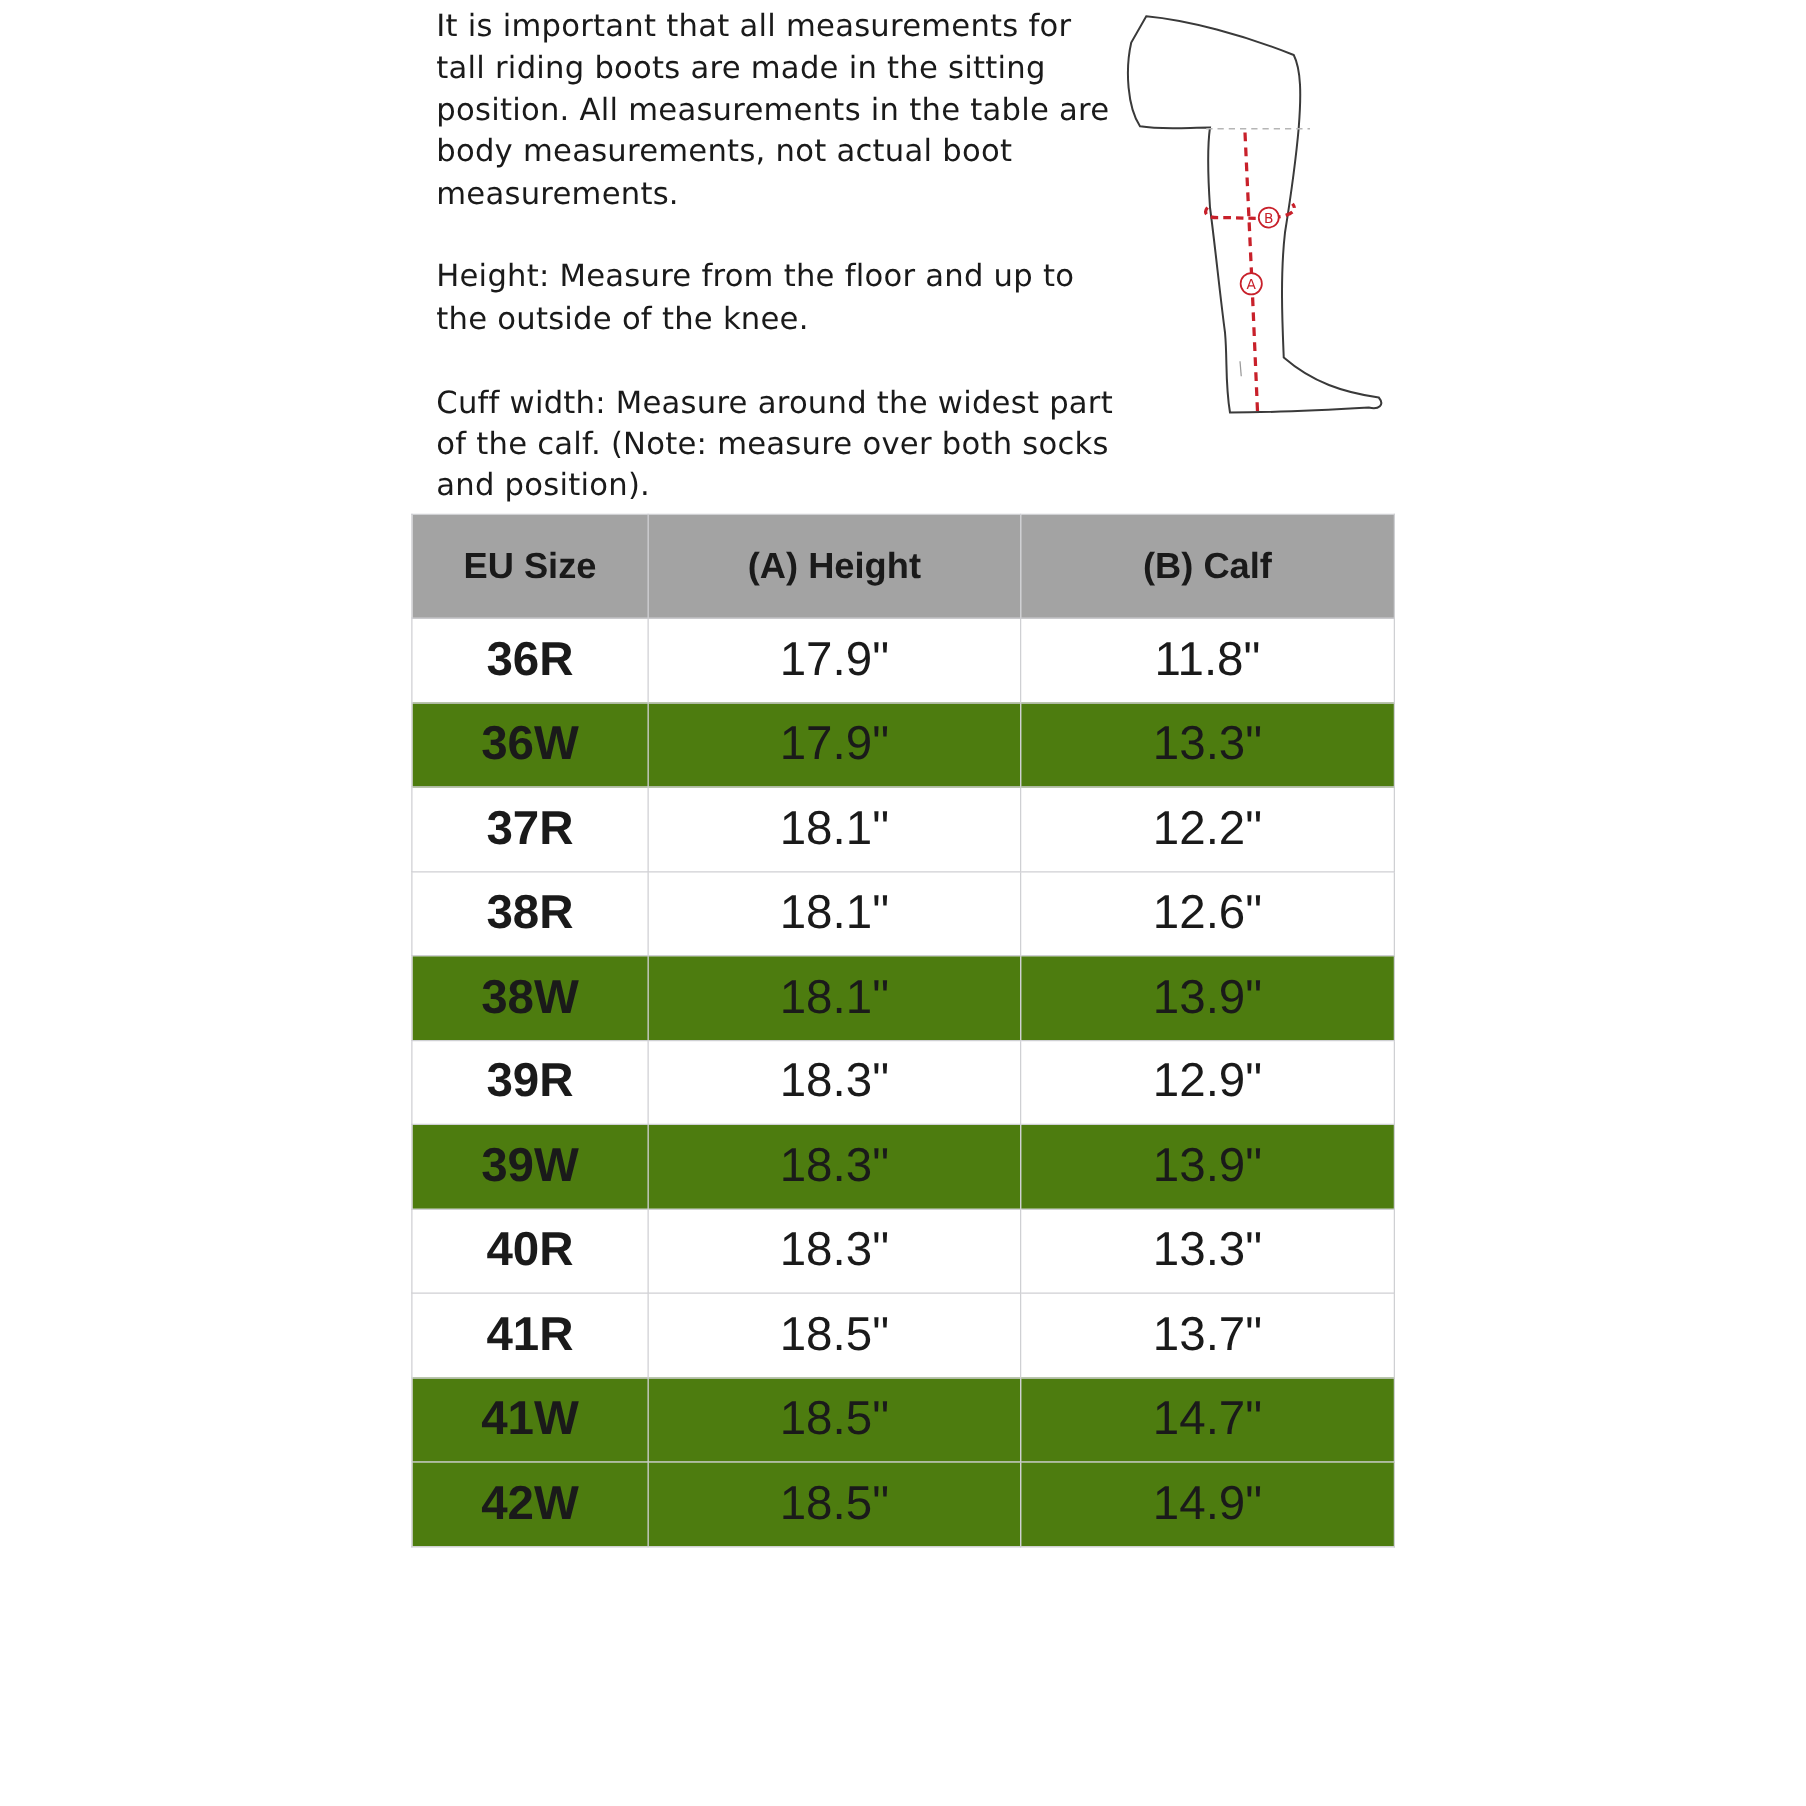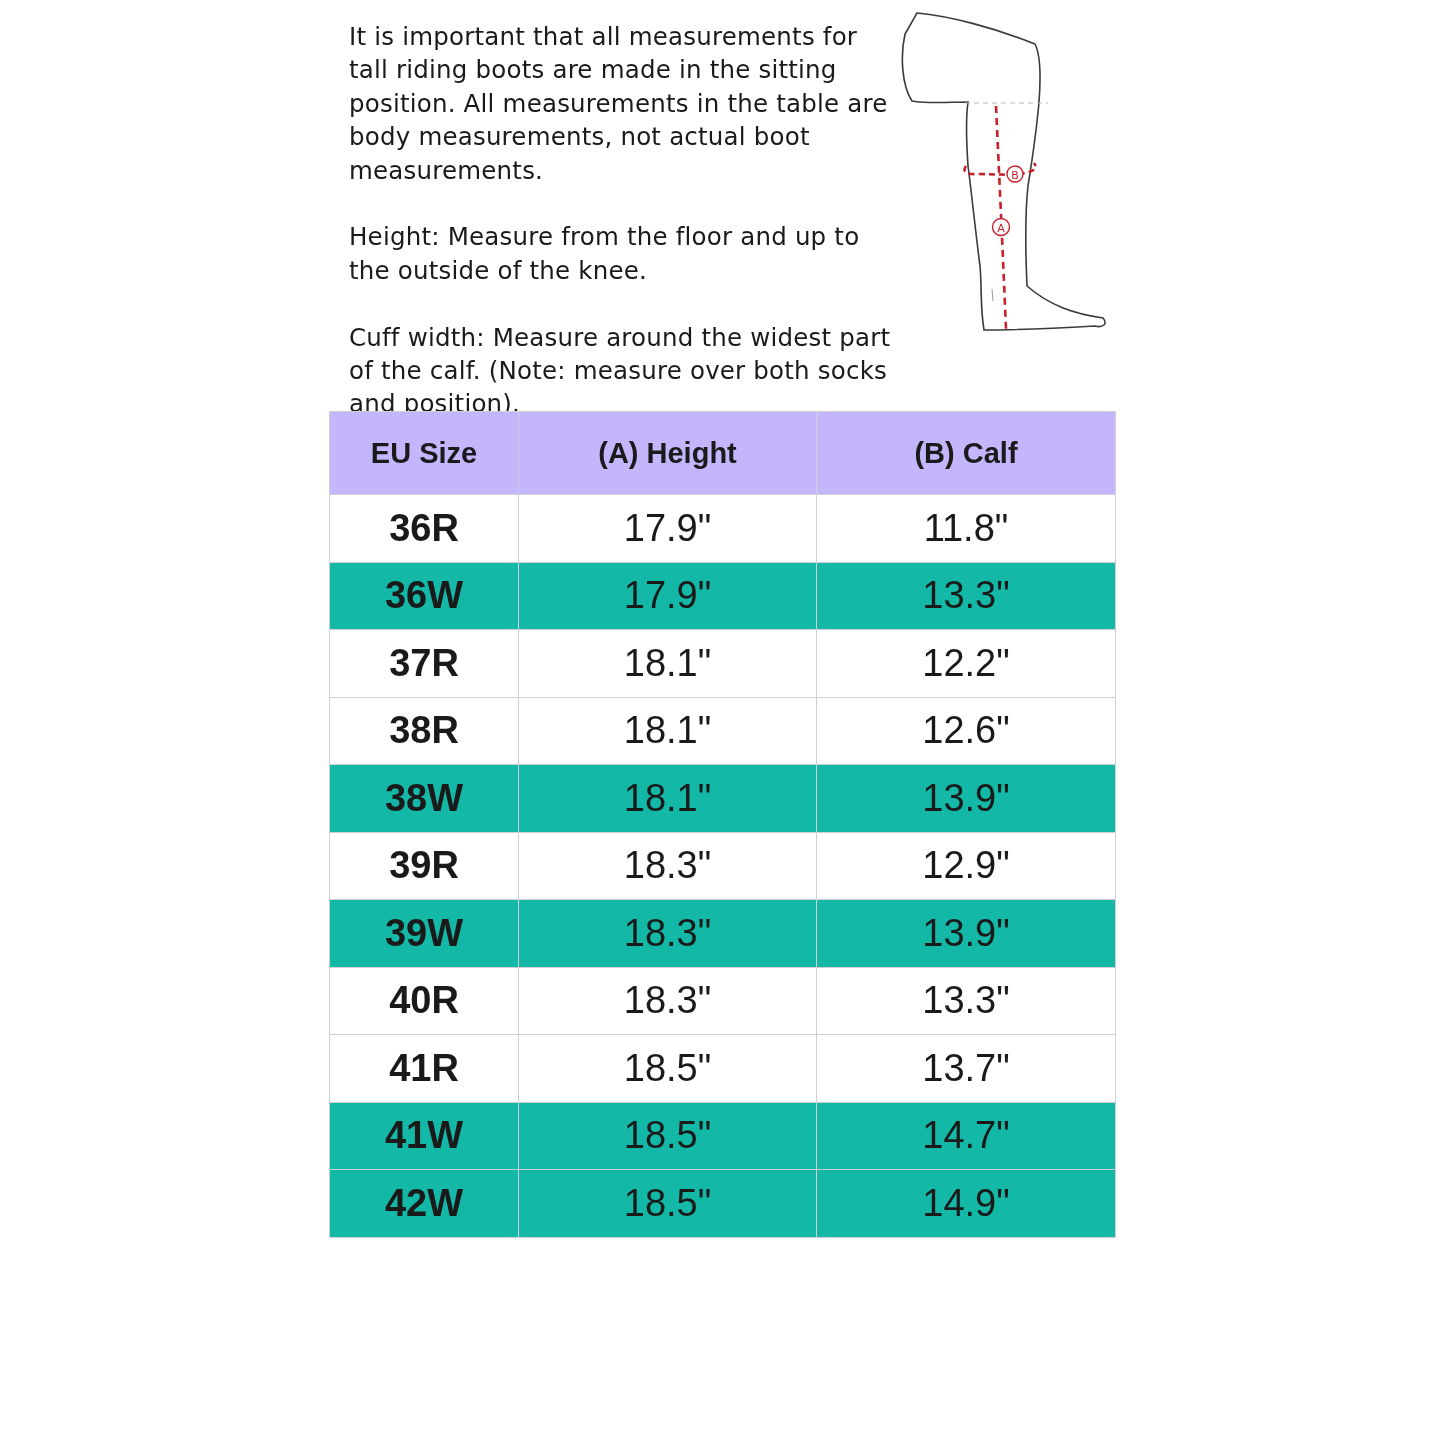--- a/index.html
+++ b/index.html
@@ -1,28 +1,28 @@
 <!DOCTYPE html>
 <html><head>
 <meta charset="utf-8">
 <style>
   html, body { margin:0; padding:0; background:#ffffff; }
   body { width:1445px; height:1445px; position:relative; overflow:hidden;
          font-family:"DejaVu Sans", sans-serif; color:#1a1a1a; }
-  .intro { position:absolute; left:349px; top:20px; width:545px;
+  .intro { position:absolute; left:349px; top:4px; width:545px;
            font-size:24.5px; line-height:33.4px; letter-spacing:0.2px; }
   .intro p { margin:0 0 33.4px 0; }
   .diagram { position:absolute; left:900px; top:6px; width:215px; height:330px; }
   table.size-table { position:absolute; left:329px; top:411px; width:786px;
            border-collapse:collapse; table-layout:fixed; }
   .size-table th, .size-table td { border:1px solid #cfd0d3; text-align:center;
            font-family:"Liberation Sans", sans-serif; font-size:38px; padding:0; }
-  .size-table th { background:#c4b5fd; height:82px; font-weight:bold; font-size:29px; }
+  .size-table th { background:#a3a3a3; height:82px; font-weight:bold; font-size:29px; }
   .size-table td { height:66.5px; }
-  .size-table tr.alt td { background:#14b8a6; }
+  .size-table tr.alt td { background:#4d7c0f; }
   .size-table td.size { font-weight:bold; }
   .col1 { width:189px; } .col2 { width:298px; } .col3 { width:299px; }
 </style>
 </head>
 <body>
 
 <div class="intro">
   <p>It is important that all measurements for tall riding boots are made in the sitting position. All measurements in the table are body measurements, not actual boot measurements.</p>
   <p>Height: Measure from the floor and up to the outside of the knee.</p>
   <p>Cuff width: Measure around the widest part of the calf. (Note: measure over both socks and position).</p>

